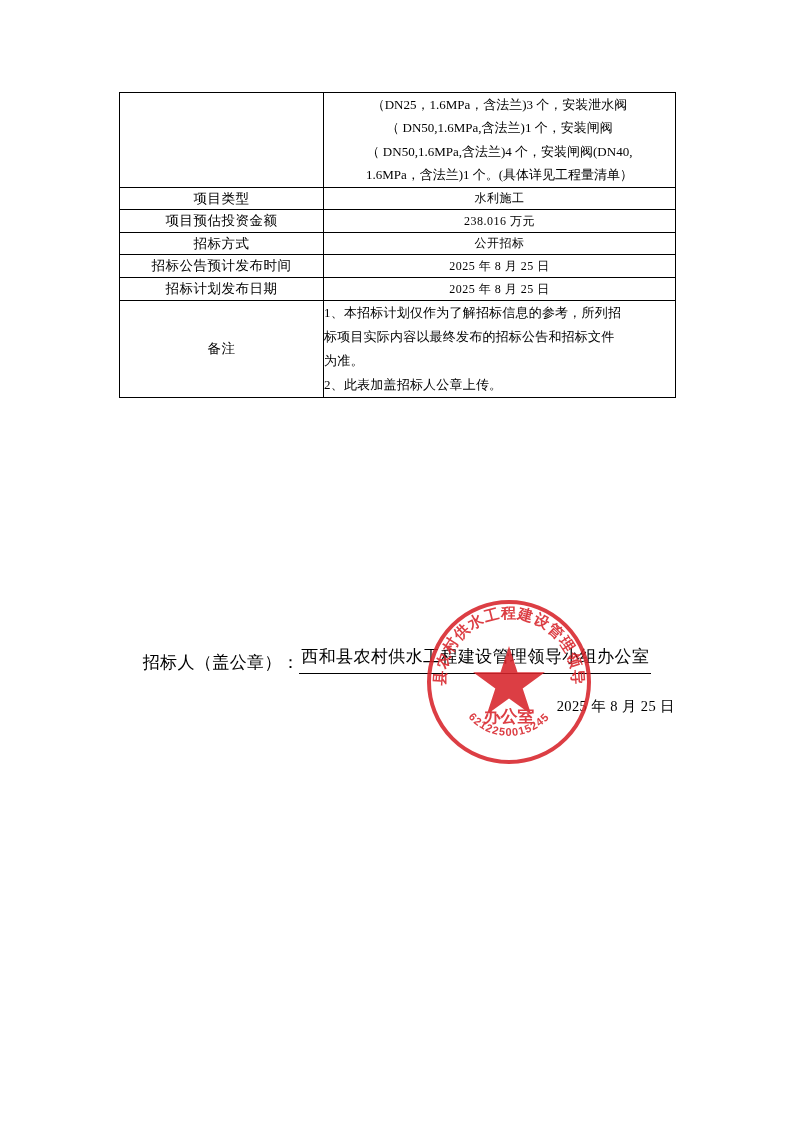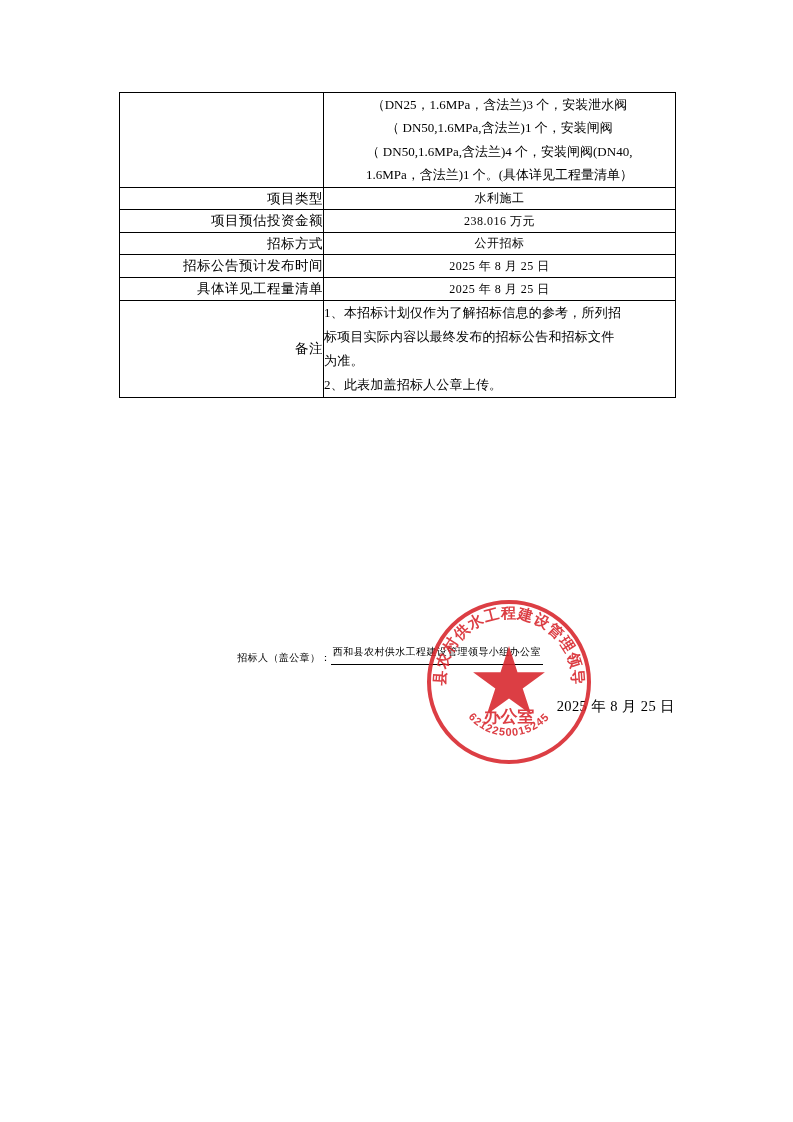--- a/index.html
+++ b/index.html
@@ -33,21 +33,21 @@
   }
   .doc-table td {
     border: 1px solid #000000;
     padding: 0;
     vertical-align: middle;
   }
   .col-label { width: 204px; }
   .col-value { width: 352px; }
 
   .cell-label {
-    text-align: right;
+    text-align: center;
     font-size: 13.5px;
     line-height: 1.6;
     padding: 10px 6px;
     letter-spacing: 0.5px;
   }
   .cell-value-center {
     text-align: center;
     font-size: 12px;
     line-height: 1.7;
     padding: 10px 8px;
@@ -69,24 +69,24 @@
   .cell-continued .ln {
     display: block;
     white-space: nowrap;
   }
   .cell-value-left .ln {
     display: block;
   }
 
   .signature-row {
     position: absolute;
-    left: 112px;
+    left: 119px;
     top: 645px;
     width: 556px;
-    font-size: 10px;
+    font-size: 17px;
     letter-spacing: 0.4px;
   }
   .sig-line {
     display: flex;
     align-items: flex-end;
     justify-content: center;
   }
   .sig-label {
     white-space: nowrap;
   }
@@ -176,21 +176,21 @@
         <td class="cell-label">招标方式</td>
         <td class="cell-value-center">公开招标</td>
       </tr>
 
       <tr>
         <td class="cell-label">招标公告预计发布时间</td>
         <td class="cell-value-center">2025 年 8 月 25 日</td>
       </tr>
 
       <tr>
-        <td class="cell-label">具体详见工程量清单</td>
+        <td class="cell-label">招标计划发布日期</td>
         <td class="cell-value-center">2025 年 8 月 25 日</td>
       </tr>
 
       <tr>
         <td class="cell-label">备注</td>
         <td class="cell-value-left">
           <span class="ln">1、本招标计划仅作为了解招标信息的参考，所列招</span>
           <span class="ln">标项目实际内容以最终发布的招标公告和招标文件</span>
           <span class="ln">为准。</span>
           <span class="ln">2、此表加盖招标人公章上传。</span>

